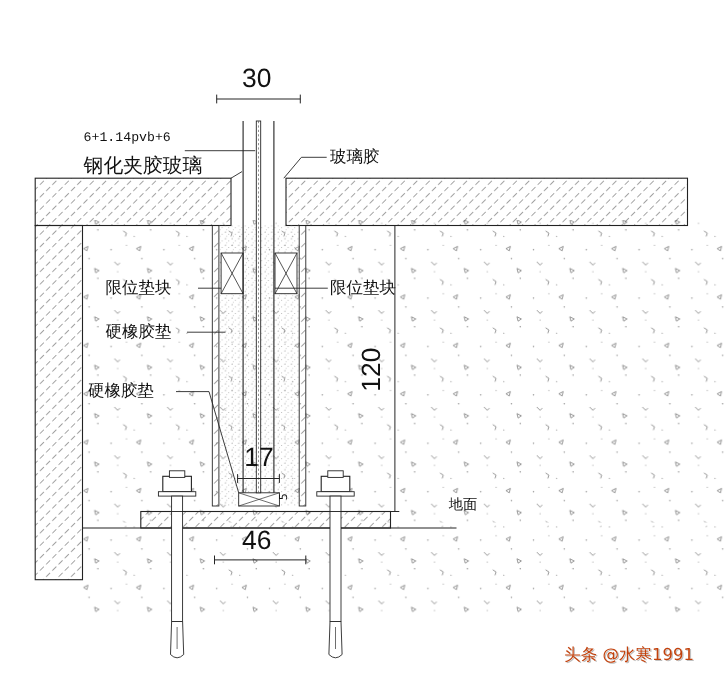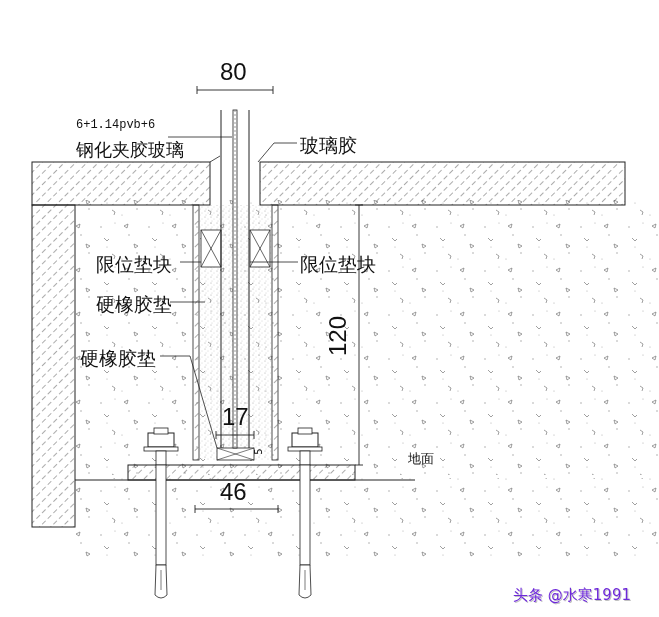--- a/index.html
+++ b/index.html
@@ -1,22 +1,22 @@
 <!DOCTYPE html>
 <html><head>
   <meta charset="utf-8">
   <style>
     html, body { margin: 0; padding: 0; background: #ffffff; }
     body { width: 659px; height: 617px; position: relative; overflow: hidden; font-family: "DejaVu Sans", sans-serif; }
     #drawing { position: absolute; left: 0; top: 0; }
     .lbl { position: absolute; color: #111; white-space: nowrap; }
-    .cn { font-size: 19px; }
+    .cn { font-size: 15px; }
     .dim { font-size: 24px; font-family: "Liberation Sans", sans-serif; color: #111; }
     .small { font-size: 12px; font-family: Liberation Mono, monospace; }
-    .watermark { position: absolute; right: 28px; bottom: 12px; font-size: 15px; color: #6d28d9; text-shadow: 0 0 1px #fff, 1px 1px 0 #bbb; text-align: center; }
+    .watermark { position: absolute; right: 28px; bottom: 12px; font-size: 15px; color: #c2410c; text-shadow: 0 0 1px #fff, 1px 1px 0 #bbb; text-align: center; }
   </style>
 </head>
 <body>
 
 <svg id="drawing" width="659" height="617" viewBox="0 0 659 617" xmlns="http://www.w3.org/2000/svg">
   <defs>
     <pattern id="hatch" patternUnits="userSpaceOnUse" width="8" height="8" patternTransform="rotate(45)">
       <line x1="0" y1="0" x2="0" y2="5" stroke="#444" stroke-width="0.9"></line>
     </pattern>
     <pattern id="speckle" patternUnits="userSpaceOnUse" width="48" height="44">
@@ -117,21 +117,21 @@
     <line x1="168" y1="137" x2="232" y2="137"></line>
     <polyline points="297,143 274,143 258,162"></polyline>
     <polyline points="210,162 220,156"></polyline>
     <line x1="180" y1="262" x2="201" y2="262"></line>
     <line x1="250" y1="262" x2="298" y2="262"></line>
     <line x1="170" y1="302" x2="205" y2="302"></line>
     <polyline points="160,356 190,356 217,448"></polyline>
   </g>
 </svg>
 
-<div class="lbl dim" style="left:220px; top:58px;">80</div>
+<div class="lbl dim" style="left:220px; top:58px;">30</div>
 <div class="lbl small" style="left:76px; top:118px;">6+1.14pvb+6</div>
 <div class="lbl cn" style="left:76px; top:138px; font-size:18px;">钢化夹胶玻璃</div>
 <div class="lbl cn" style="left:300px; top:133px;">玻璃胶</div>
 <div class="lbl cn" style="left:96px; top:252px;">限位垫块</div>
 <div class="lbl cn" style="left:300px; top:252px;">限位垫块</div>
 <div class="lbl cn" style="left:96px; top:292px;">硬橡胶垫</div>
 <div class="lbl cn" style="left:80px; top:346px;">硬橡胶垫</div>
 <div class="lbl dim" style="left:318px; top:322px; transform: rotate(-90deg); transform-origin: center;">120</div>
 <div class="lbl dim" style="left:222px; top:403px;">17</div>
 <div class="lbl" style="left:255px; top:446px; font-size:10px; transform: rotate(-90deg);">5</div>

